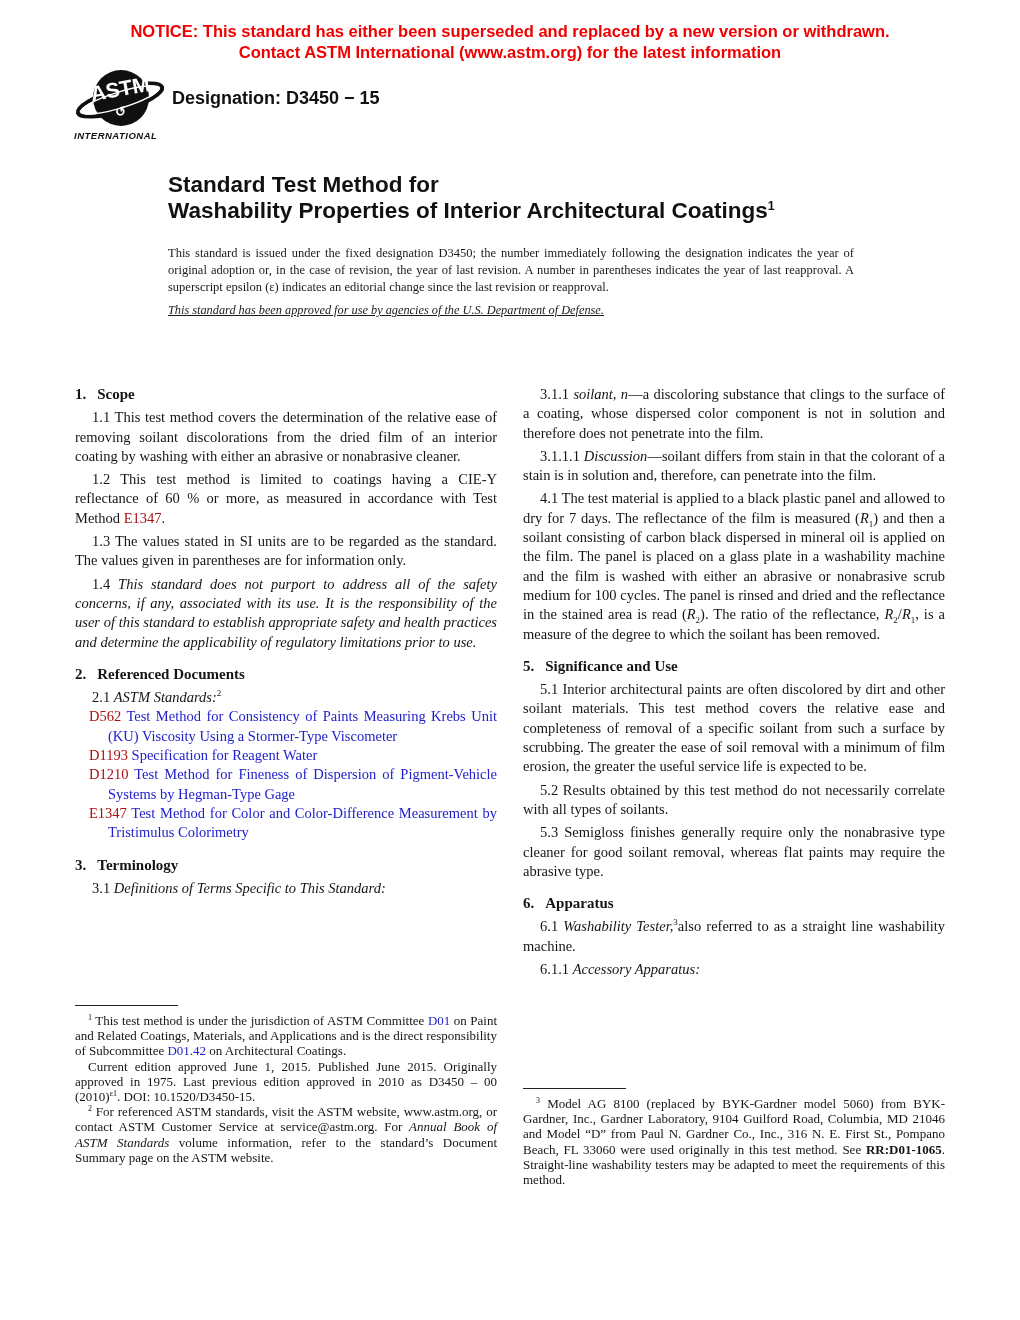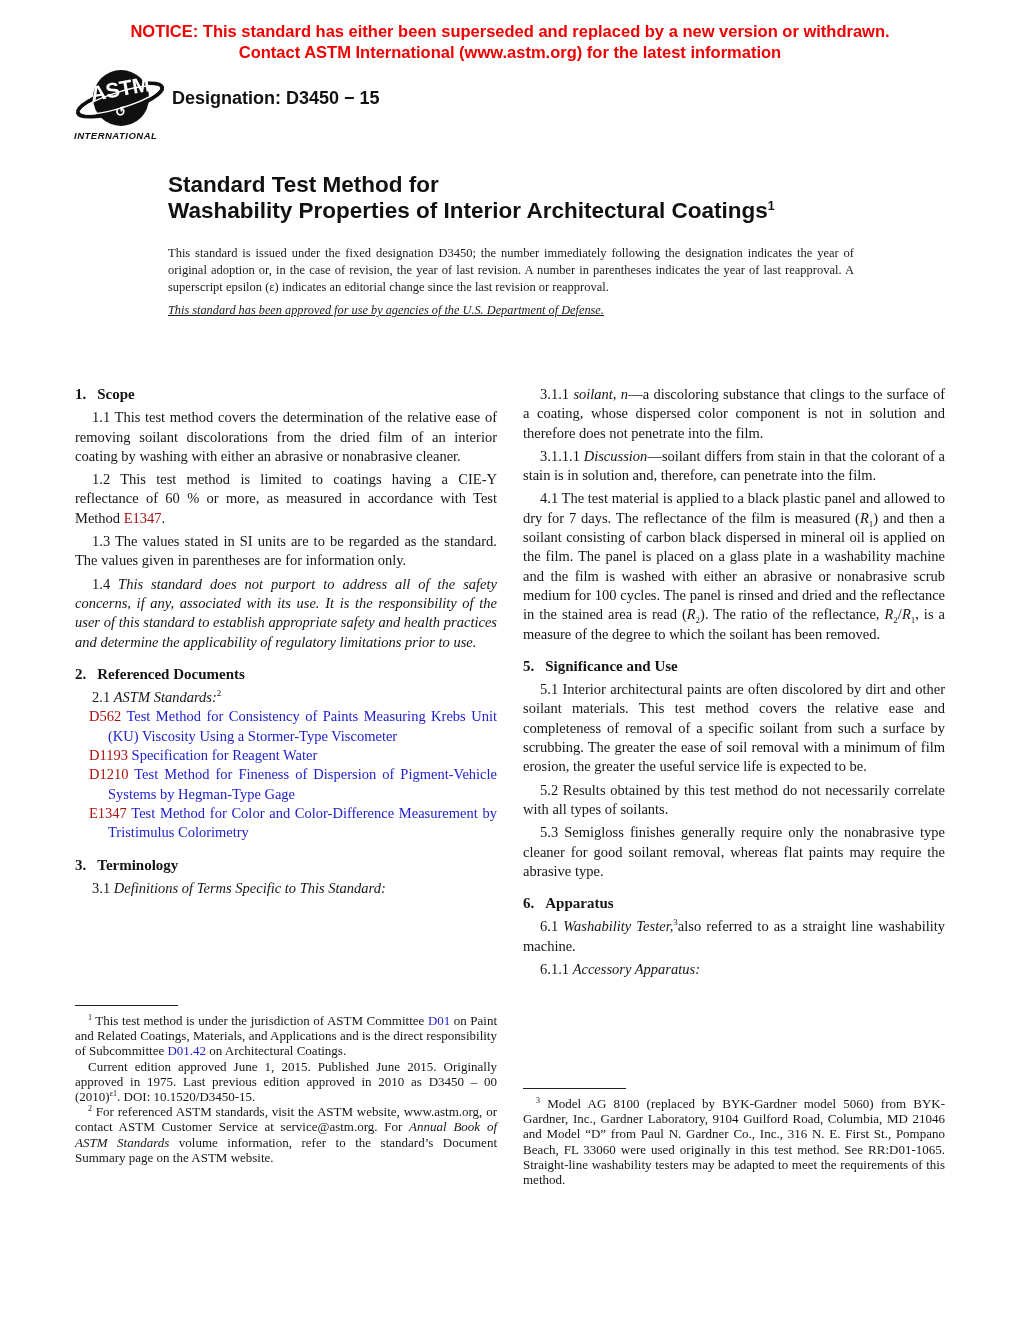--- a/index.html
+++ b/index.html
@@ -51,21 +51,21 @@
   .heading {
     font-weight:bold; font-size:15px; text-align:left;
     margin-top:13px; margin-bottom:4px;
   }
   .hnum { margin-right:11px; }
   .p { margin-top:4px; text-indent:17px; }
   .ref { margin-top:0; padding-left:33px; text-indent:-19px; }
   sup { font-size:0.62em; vertical-align:super; line-height:0; }
   sub { font-size:0.62em; vertical-align:sub; line-height:0; }
   .it { font-style:italic; }
-  .bd { font-weight:normal; }
+  .bd { font-weight:bold; }
   .link-red  { color:#aa1111; cursor:pointer; }
   .link-blue { color:#2121cc; cursor:pointer; }
   
   .fnblock {
     position:absolute; width:422px; font-size:13px; line-height:15.2px; text-align:justify;
   }
   .fnblock-left  { left:75px;  top:1005px; }
   .fnblock-right { left:523px; top:1088px; }
   .fnrule { width:103px; border-top:1.2px solid #222; margin-bottom:7px; }
   .fn { text-indent:13px; }

